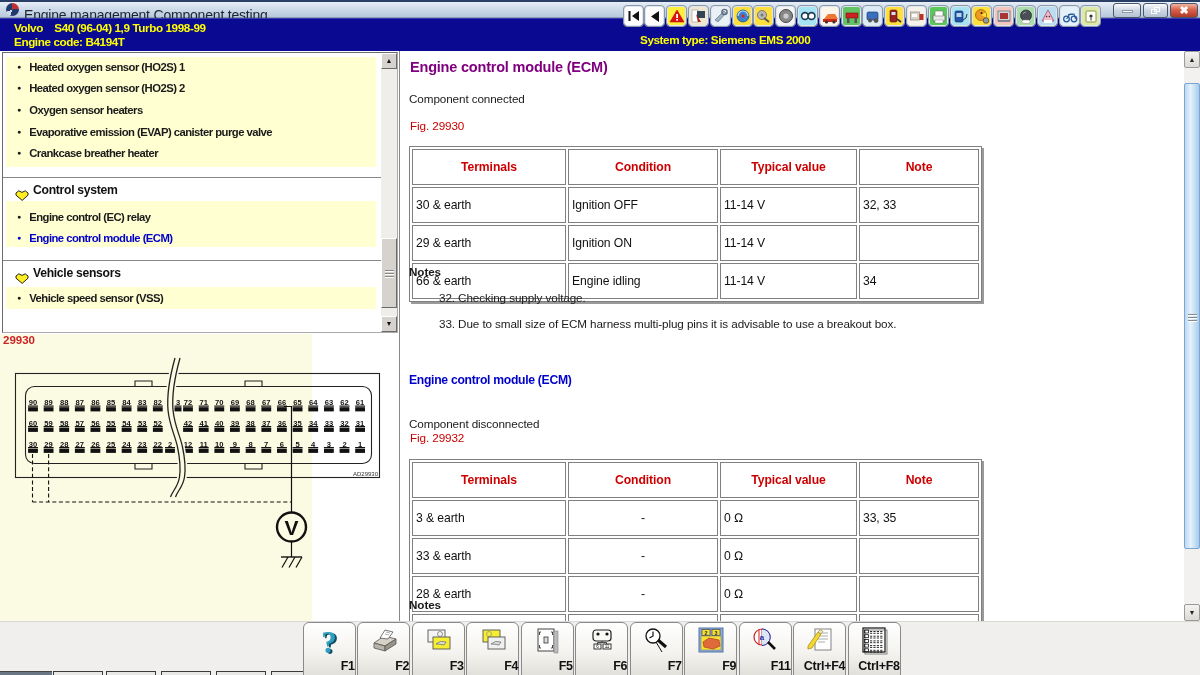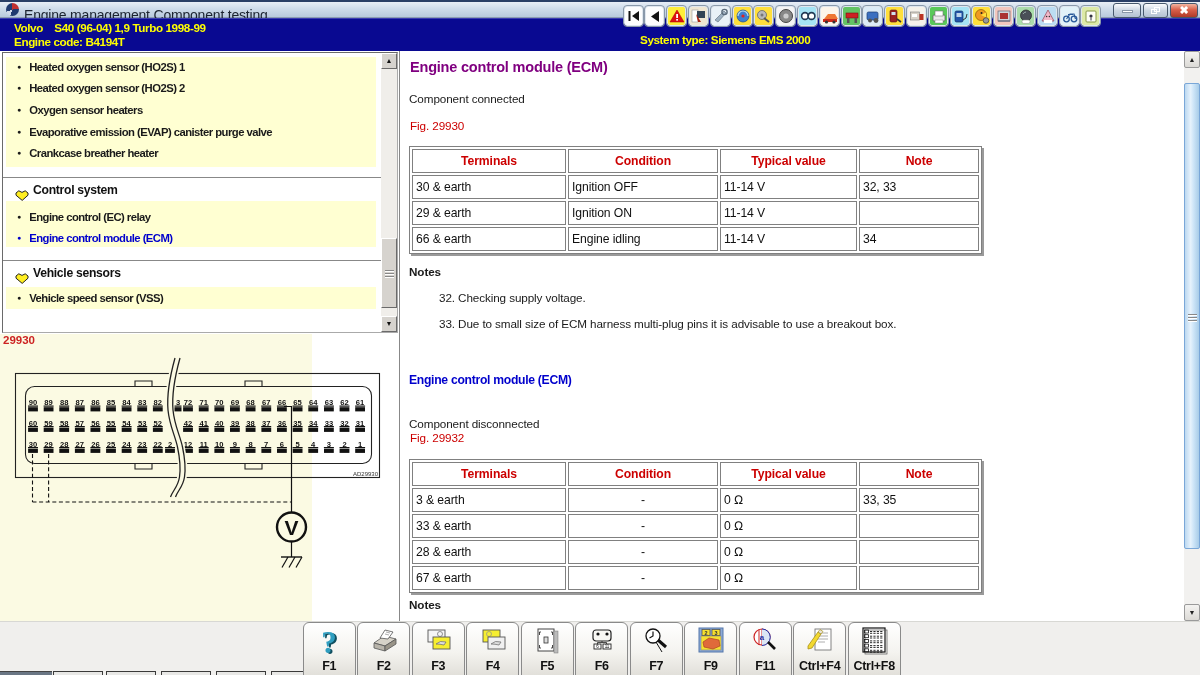--- a/index.html
+++ b/index.html
@@ -33,32 +33,32 @@
 #vdiv{position:absolute;left:399px;top:51px;width:1px;height:571px;background:#888}
 #diagram{position:absolute;left:0;top:334px;width:312px;height:287px;background:#FBFAE3}
 #figno{position:absolute;left:3px;top:0px;color:#cc2222;font-weight:bold;font-size:11.5px}
 #rightpanel{position:absolute;left:400px;top:51px;width:784px;height:571px;background:#fff;font-size:11.7px;color:#1a1a1a;letter-spacing:-0.1px}
 #rightpanel>div{position:absolute;white-space:pre}
 .h1{font-size:14.5px;font-weight:bold;color:#800080;letter-spacing:-0.2px}
 .h2{font-size:12.2px;font-weight:bold;color:#0000cc;letter-spacing:-0.3px}
 .fig{font-weight:normal;color:#cc0000}
 .tbox{position:absolute;border:1px solid #808080;background:#fff;box-shadow:2px 2px 0 #9a9a9a}
 .tbox table{border-collapse:separate;border-spacing:2px;table-layout:fixed}
-.tbox th,.tbox td{border:1px solid #808080;height:24px;font-size:12.2px;overflow:hidden}
+.tbox th,.tbox td{border:1px solid #808080;height:36px;font-size:12.2px;overflow:hidden}
 .tbox th{color:#cc0000;text-align:center;font-weight:bold}
 .tbox td{padding:0 3px;color:#111}
 #rsbar{position:absolute;left:1184px;top:51px;width:16px;height:571px;background:#f2f1ef}
 .rsbtn{position:absolute;left:0;width:16px;height:17px;background:linear-gradient(180deg,#f4f3f1,#dcdad6);
   border:1px solid #9a9a9a;border-radius:2px;text-align:center;line-height:15px;font-size:7px;color:#222}
 #rthumb{position:absolute;left:0;top:32px;width:16px;height:466px;border:1px solid #7aa7d8;border-radius:2px;
   background:linear-gradient(90deg,#bcd8f0,#e6f2fc 40%,#cfe6f8 60%,#a8cce8)}
 #bottombar{position:absolute;left:0;top:621px;width:1200px;height:54px;background:#f0efed;border-top:1px solid #d8d8d4}
 .fbtn{position:absolute;top:622px;width:53px;height:56px;border:1px solid #8a8a8a;border-radius:6px 6px 3px 3px;
   background:linear-gradient(180deg,#ffffff,#f4f3ef 55%,#e0ded8)}
-.flabel{position:absolute;left:0;bottom:4px;width:100%;text-align:center;font-weight:bold;font-size:12.5px;color:#111;letter-spacing:-0.3px}
+.flabel{position:absolute;left:0;bottom:4px;width:100%;text-align:right;font-weight:bold;font-size:12.5px;color:#111;letter-spacing:-0.3px}
 </style></head><body>
 <div id="titlebar"></div>
 <div id="applogo"></div>
 <div id="title">Engine management Component testing</div>
 <div id="navy">
     <div style="left:14px;top:2px">Volvo    S40 (96-04) 1,9 Turbo 1998-99</div>
     <div style="left:14px;top:15.5px">Engine code: B4194T</div>
     <div style="left:640px;top:13.5px">System type: Siemens EMS 2000</div>
   </div>
 <div class="ticon" style="left:623.5px;background:#fdfdfd">

